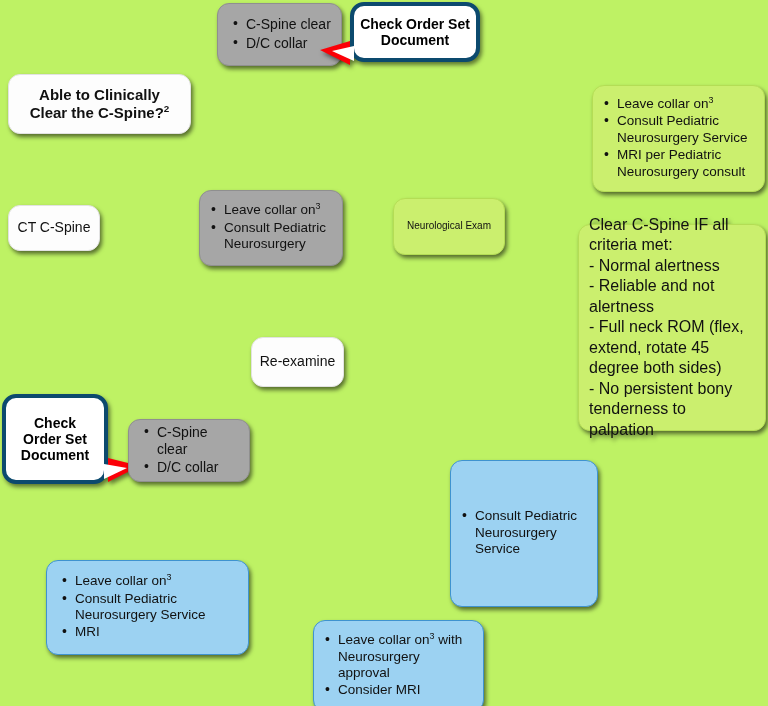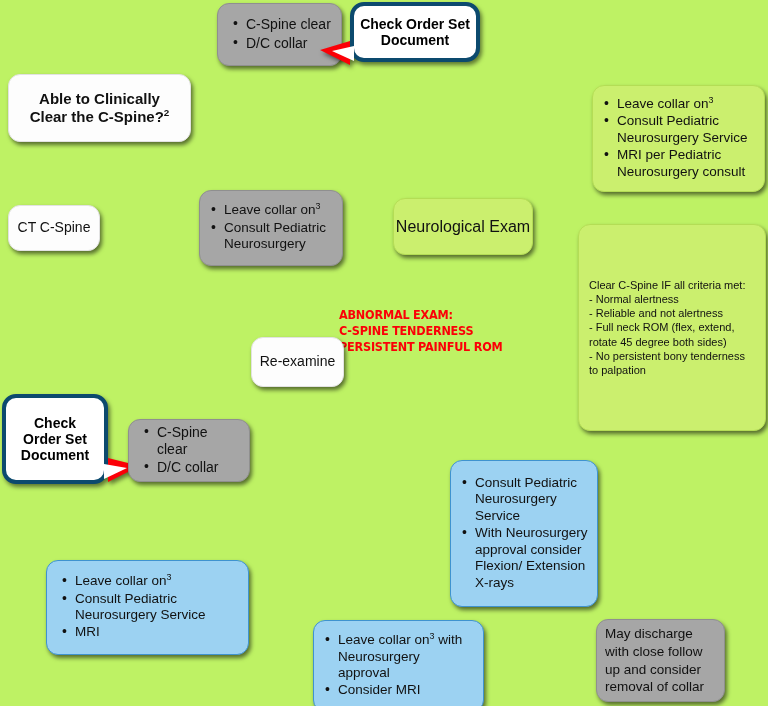--- a/index.html
+++ b/index.html
@@ -153,21 +153,21 @@
   </div>
 
   <div class="callout" style="left:350px; top:2px; width:130px; height:60px; font-size:14px;">
     <div style="padding:0 6px;">
       <div>Check Order Set</div>
       <div>Document</div>
     </div>
     <span class="tail tail-left" style="left:0px; top:47px;"></span>
   </div>
 
-  <div class="node fill-white centered" style="left:8px; top:74px; width:183px; height:68px; padding:6px 8px; font-size:15px; font-weight:bold;">
+  <div class="node fill-white centered" style="left:8px; top:74px; width:183px; height:60px; padding:6px 8px; font-size:15px; font-weight:bold;">
     <div>
       <div>Able to Clinically</div>
       <div>
         <span>Clear the C-Spine?</span><sup>2</sup>
       </div>
     </div>
   </div>
 
   <div class="node fill-green" style="left:592px; top:85px; width:173px; height:107px; padding:8px 8px 8px 6px; font-size:13.5px;">
     <ul class="bullets">
@@ -185,37 +185,32 @@
 
   <div class="node fill-gray" style="left:199px; top:190px; width:144px; height:76px; padding:8px 8px 8px 6px; font-size:13.5px;">
     <ul class="bullets">
       <li>
         <span>Leave collar on</span><sup>3</sup>
       </li>
       <li>Consult Pediatric Neurosurgery</li>
     </ul>
   </div>
 
-  <div class="node fill-green centered" style="left:393px; top:198px; width:140px; height:57px; font-size:16px;">
+  <div class="node fill-green centered" style="left:393px; top:198px; width:112px; height:57px; font-size:10px;">
     <span class="txt">Neurological Exam</span>
   </div>
 
-  <div class="node fill-green lines" style="left:578px; top:224px; width:188px; height:207px; padding:15px 10px; font-size:11px; line-height:1.28;">
+  <div class="node fill-green lines" style="left:578px; top:224px; width:188px; height:207px; padding:15px 10px; font-size:16px; line-height:1.28;">
     <p>Clear C-Spine IF all criteria met:</p>
     <p>- Normal alertness</p>
     <p>- Reliable and not alertness</p>
     <p>- Full neck ROM (flex, extend, rotate 45 degree both sides)</p>
     <p>- No persistent bony tenderness to palpation</p>
   </div>
 
-  <div class="warning" style="left:339px; top:307px; width:210px; font-size:12.5px;">
-    <p>ABNORMAL EXAM:</p>
-    <p>C-SPINE TENDERNESS</p>
-    <p>PERSISTENT PAINFUL ROM</p>
-  </div>
 
   <div class="node fill-white centered" style="left:251px; top:337px; width:93px; height:50px; font-size:14px;">
     <span class="txt">Re-examine</span>
   </div>
 
   <div class="callout" style="left:2px; top:394px; width:106px; height:90px; font-size:14px;">
     <div style="padding:0 4px;">
       <div>Check</div>
       <div>Order Set</div>
       <div>Document</div>
@@ -226,21 +221,20 @@
   <div class="node fill-gray" style="left:128px; top:419px; width:122px; height:63px; padding:8px 10px; font-size:14px;">
     <ul class="bullets">
       <li>C-Spine clear</li>
       <li>D/C collar</li>
     </ul>
   </div>
 
   <div class="node fill-blue" style="left:450px; top:460px; width:148px; height:147px; padding:9px 8px 9px 6px; font-size:13.5px;">
     <ul class="bullets">
       <li>Consult Pediatric Neurosurgery Service</li>
-      <li>With Neurosurgery approval consider Flexion/ Extension X-rays</li>
     </ul>
   </div>
 
   <div class="node fill-blue" style="left:46px; top:560px; width:203px; height:95px; padding:9px 8px 9px 10px; font-size:13.5px;">
     <ul class="bullets">
       <li>
         <span>Leave collar on</span><sup>3</sup>
       </li>
       <li>Consult Pediatric Neurosurgery Service</li>
       <li>MRI</li>
@@ -249,20 +243,14 @@
 
   <div class="node fill-blue" style="left:313px; top:620px; width:171px; height:92px; padding:8px 8px 8px 6px; font-size:13.5px;">
     <ul class="bullets">
       <li>
         <span>Leave collar on</span><sup>3</sup><span> with Neurosurgery approval</span>
       </li>
       <li>Consider MRI</li>
     </ul>
   </div>
 
-  <div class="node fill-gray lines" style="left:596px; top:619px; width:129px; height:83px; padding:7px 8px; font-size:13.5px; line-height:1.3;">
-    <p>May discharge</p>
-    <p>with close follow</p>
-    <p>up and consider</p>
-    <p>removal of collar</p>
-  </div>
 
 </div>
 
 </body></html>

